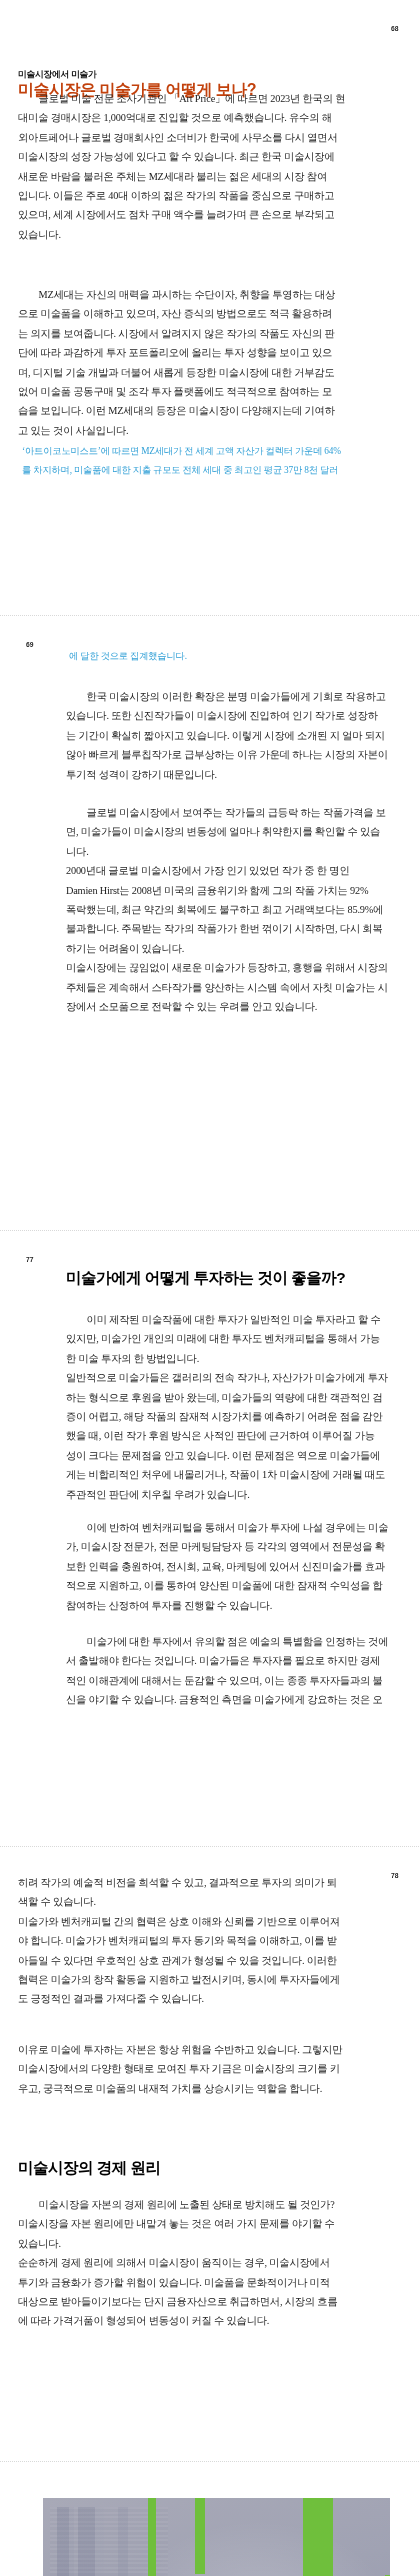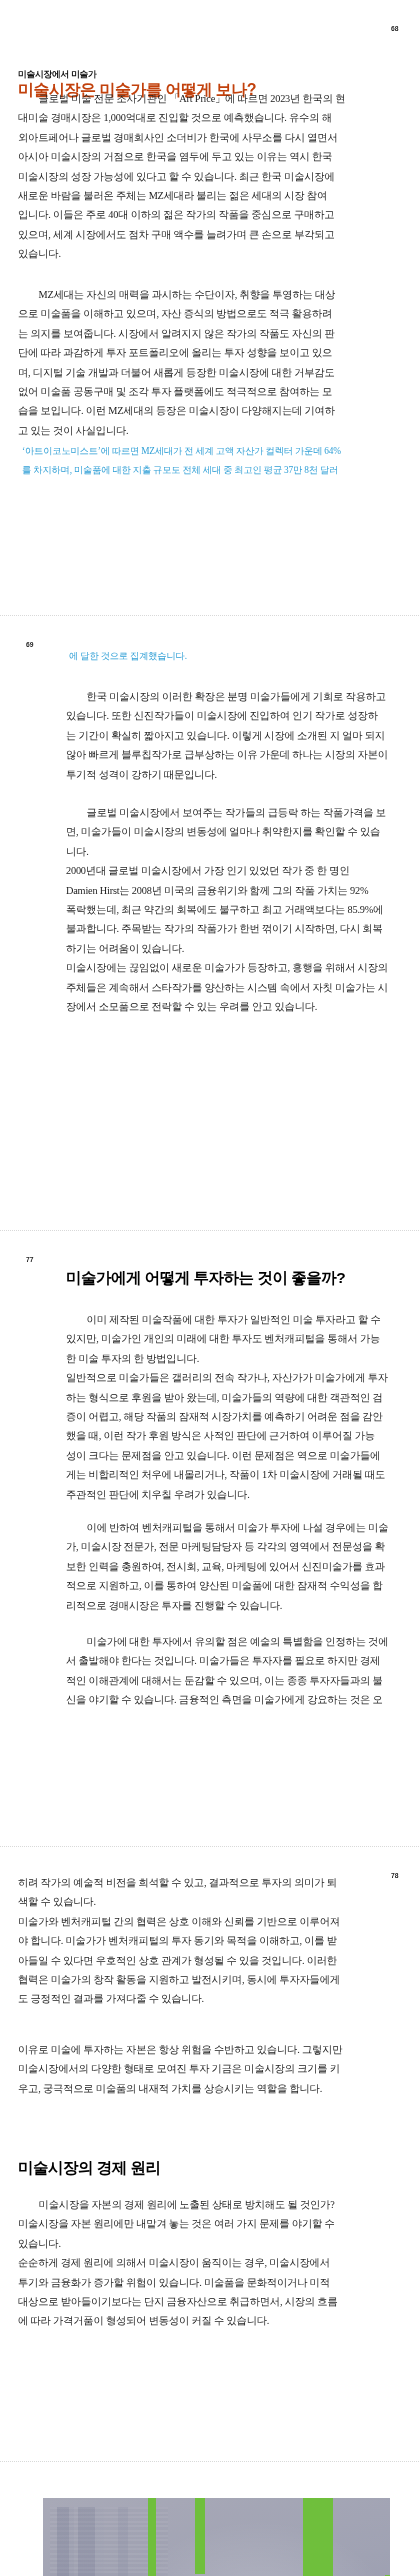--- a/index.html
+++ b/index.html
@@ -43,21 +43,20 @@
 
 <div id="doc">
   <section class="page even" style="top:0;height:615px;">
     <div class="page-number">68</div>
   <div class="blk kicker" style="top: 68px;">미술시장에서 미술가</div>
       <div class="blk title" style="top: 78px;">미술시장은 미술가를 어떻게 보나?</div>
       <div class="blk para" style="top: 89px;">
         <div class="line indent">글로벌 미술 전문 조사기관인 「Art Price」에 따르면 2023년 한국의 현</div>
         <div class="line">대미술 경매시장은 1,000억대로 진입할 것으로 예측했습니다. 유수의 해</div>
         <div class="line">외아트페어나 글로벌 경매회사인 소더비가 한국에 사무소를 다시 열면서</div>
-        <div class="line">아시아 미술시장의 거점으로 한국을 염두에 두고 있는 이유는 역시 한국</div>
         <div class="line">미술시장의 성장 가능성에 있다고 할 수 있습니다. 최근 한국 미술시장에</div>
         <div class="line">새로운 바람을 불러온 주체는 MZ세대라 불리는 젊은 세대의 시장 참여</div>
         <div class="line">입니다. 이들은 주로 40대 이하의 젊은 작가의 작품을 중심으로 구매하고</div>
         <div class="line">있으며, 세계 시장에서도 점차 구매 액수를 늘려가며 큰 손으로 부각되고</div>
         <div class="line">있습니다.</div>
       </div>
       <div class="blk para" style="top: 285px;">
         <div class="line indent">MZ세대는 자신의 매력을 과시하는 수단이자, 취향을 투영하는 대상</div>
         <div class="line">으로 미술품을 이해하고 있으며, 자산 증식의 방법으로도 적극 활용하려</div>
         <div class="line">는 의지를 보여줍니다. 시장에서 알려지지 않은 작가의 작품도 자신의 판</div>
@@ -111,21 +110,21 @@
         <div class="line">했을 때, 이런 작가 후원 방식은 사적인 판단에 근거하여 이루어질 가능</div>
         <div class="line">성이 크다는 문제점을 안고 있습니다. 이런 문제점은 역으로 미술가들에</div>
         <div class="line">게는 비합리적인 처우에 내몰리거나, 작품이 1차 미술시장에 거래될 때도</div>
         <div class="line">주관적인 판단에 치우칠 우려가 있습니다.</div>
       </div>
       <div class="blk para" style="top: 287px;">
         <div class="line indent">이에 반하여 벤처캐피털을 통해서 미술가 투자에 나설 경우에는 미술</div>
         <div class="line">가, 미술시장 전문가, 전문 마케팅담당자 등 각각의 영역에서 전문성을 확</div>
         <div class="line">보한 인력을 충원하여, 전시회, 교육, 마케팅에 있어서 신진미술가를 효과</div>
         <div class="line">적으로 지원하고, 이를 통하여 양산된 미술품에 대한 잠재적 수익성을 합</div>
-        <div class="line">리적으로 경매시장은 투자를 진행할 수 있습니다.</div>
+        <div class="line">참여하는 산정하여 투자를 진행할 수 있습니다.</div>
       </div>
       <div class="blk para" style="top: 401px;">
         <div class="line indent">미술가에 대한 투자에서 유의할 점은 예술의 특별함을 인정하는 것에</div>
         <div class="line">서 출발해야 한다는 것입니다. 미술가들은 투자자를 필요로 하지만 경제</div>
         <div class="line">적인 이해관계에 대해서는 둔감할 수 있으며, 이는 종종 투자자들과의 불</div>
         <div class="line">신을 야기할 수 있습니다. 금융적인 측면을 미술가에게 강요하는 것은 오</div>
       </div>
     </section>
   <section class="page even sep" style="top:1846px;height:615px;">
     <div class="page-number">78</div>

